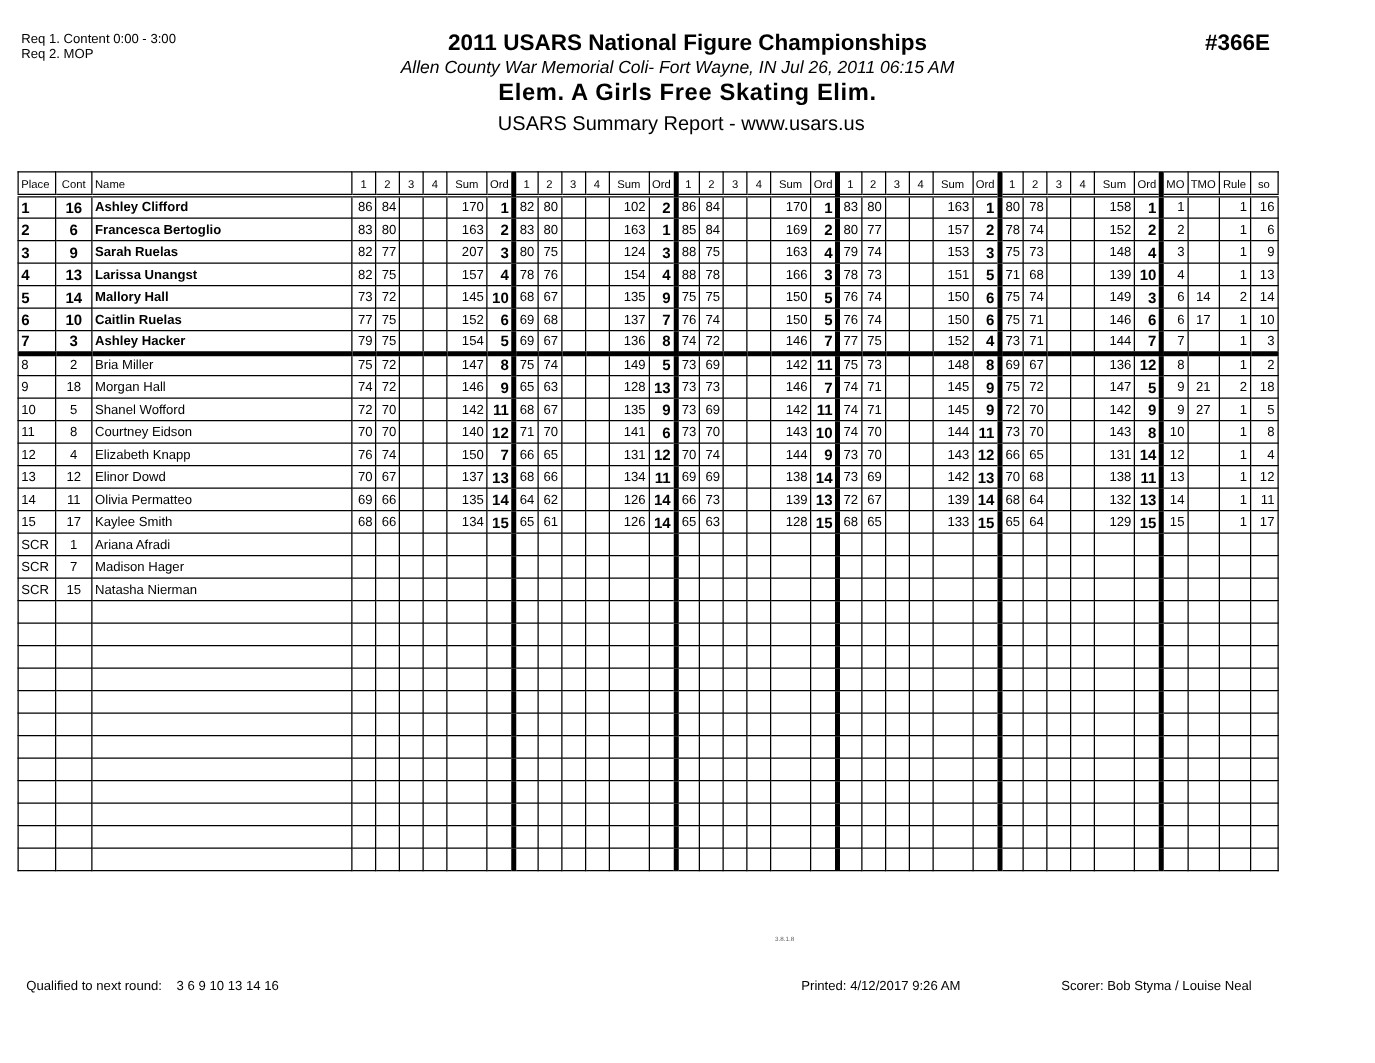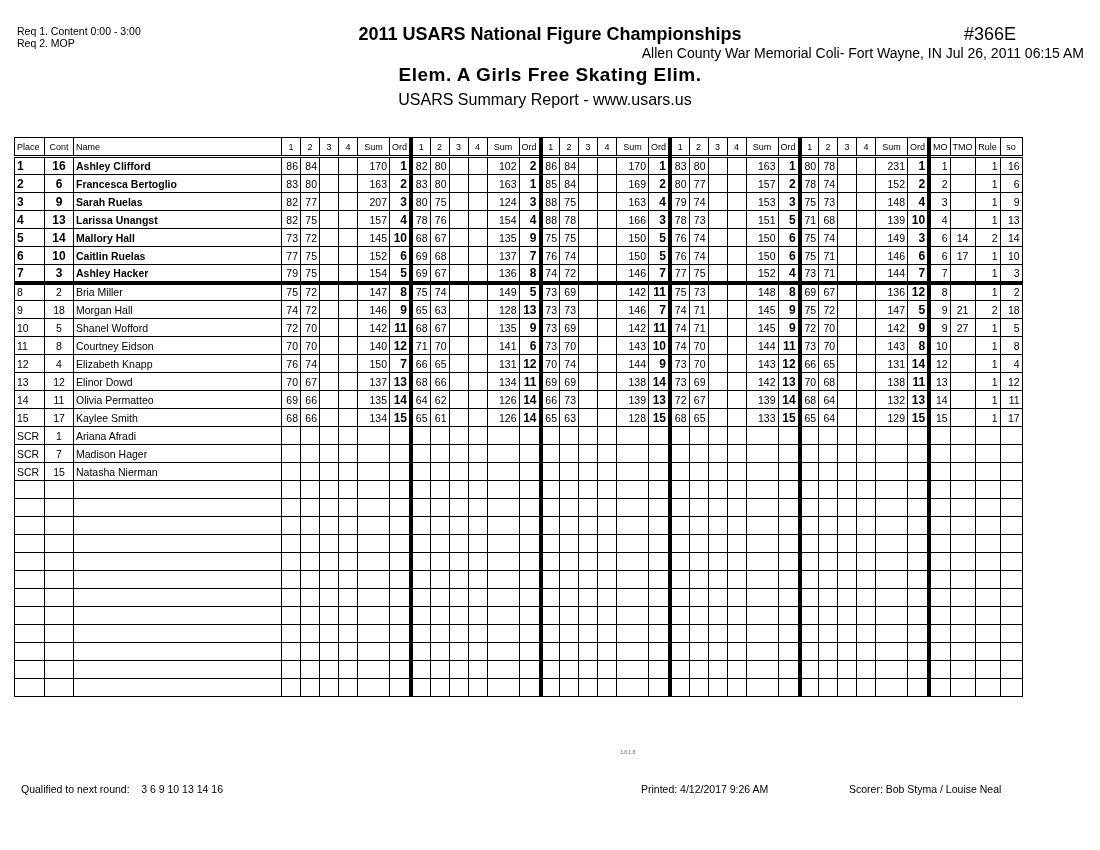--- a/index.html
+++ b/index.html
@@ -1,23 +1,23 @@
 <!DOCTYPE html>
 <html><head>
 <meta charset="utf-8">
 <style>
   html, body { margin:0; padding:0; background:#fff; }
   body { width:1100px; height:850px; position:relative; overflow:hidden; font-family:"Liberation Sans", sans-serif; color:#000; }
   .abs { position:absolute; }
   .req { left:17px; font-size:10.5px; line-height:12px; }
   .title-main { left:0; width:1100px; top:24px; text-align:center; font-weight:bold; font-size:18px; }
-  .title-venue { left:0; width:1084px; top:45px; text-align:right; font-size:14px; }
+  .title-venue { left:0; width:1084px; top:45px; text-align:center; font-size:14px;font-style:italic; }
   .title-event { left:0; width:1100px; top:64px; text-align:center; font-weight:bold; font-size:19px; letter-spacing:0.5px; }
   .title-report { left:0; width:1090px; top:91px; text-align:center; font-size:16px; }
-  .event-num { left:964px; top:24px; font-weight:normal; font-size:18px; }
+  .event-num { left:964px; top:24px; font-weight:bold; font-size:18px; }
 
   table.grid { position:absolute; left:14px; top:137px; border-collapse:collapse; table-layout:fixed; font-size:10.5px; }
   table.grid td { border:1px solid #000; height:18px; padding:0 2px; white-space:nowrap; overflow:hidden; box-sizing:border-box; }
   table.grid tr.judges td { height:19px; }
   table.grid tr.judges td.blank { border:none; }
   table.grid tr.judges td.jname { font-size:10.5px; text-align:left; padding-left:3px; border-bottom:1px solid #000; }
   table.grid tr.hdr td { font-size:9px; text-align:center; height:19px; border-bottom:3px double #000; }
   table.grid tr.hdr td.lft { text-align:left; }
   td.num { text-align:right; }
   td.ctr { text-align:center; }
@@ -146,21 +146,21 @@
         <td class="num jstart">83</td>
         <td class="num">80</td>
         <td class="num"></td>
         <td class="num"></td>
         <td class="num">163</td>
         <td class="ord">1</td>
         <td class="num jstart">80</td>
         <td class="num">78</td>
         <td class="num"></td>
         <td class="num"></td>
-        <td class="num">231</td>
+        <td class="num">158</td>
         <td class="ord">1</td>
         <td class="num">1</td>
         <td class="ctr"></td>
         <td class="num">1</td>
         <td class="num">16</td>
       </tr>
       <tr class="bold">
         <td class="place">2</td>
         <td class="cont ctr">6</td>
         <td class="txt">Francesca Bertoglio</td>

